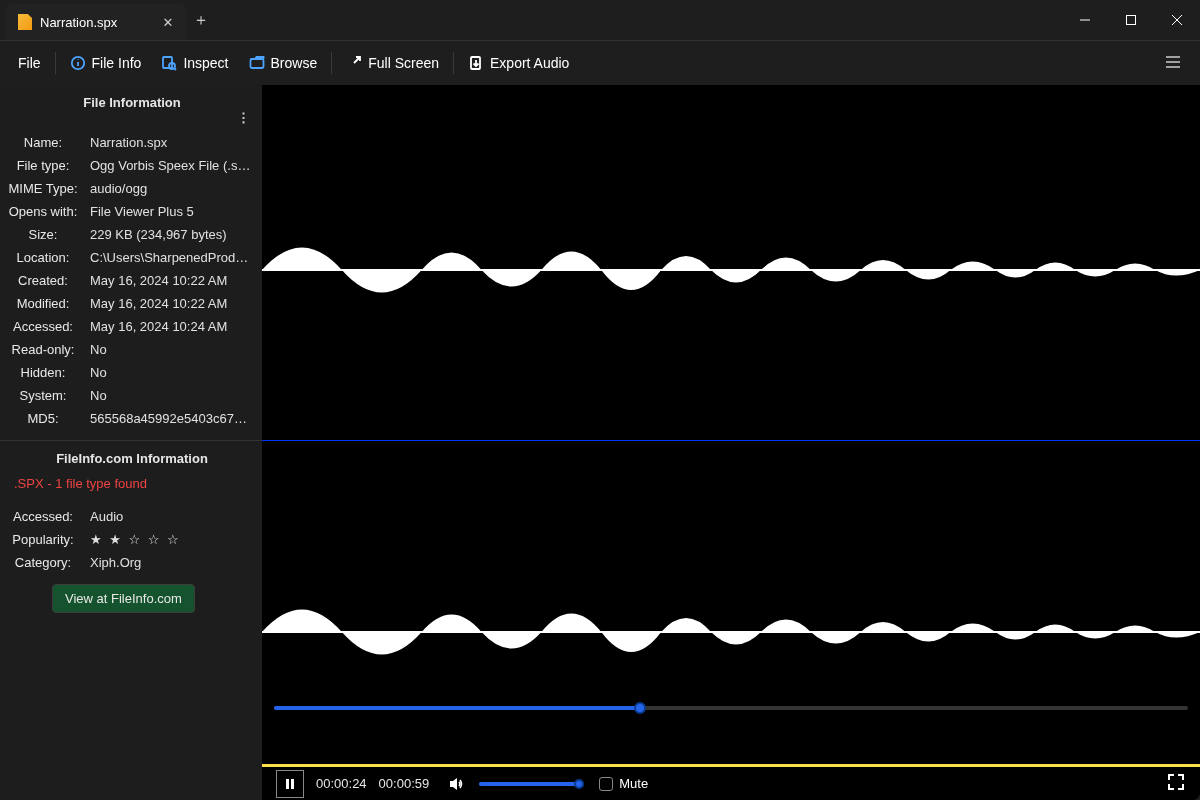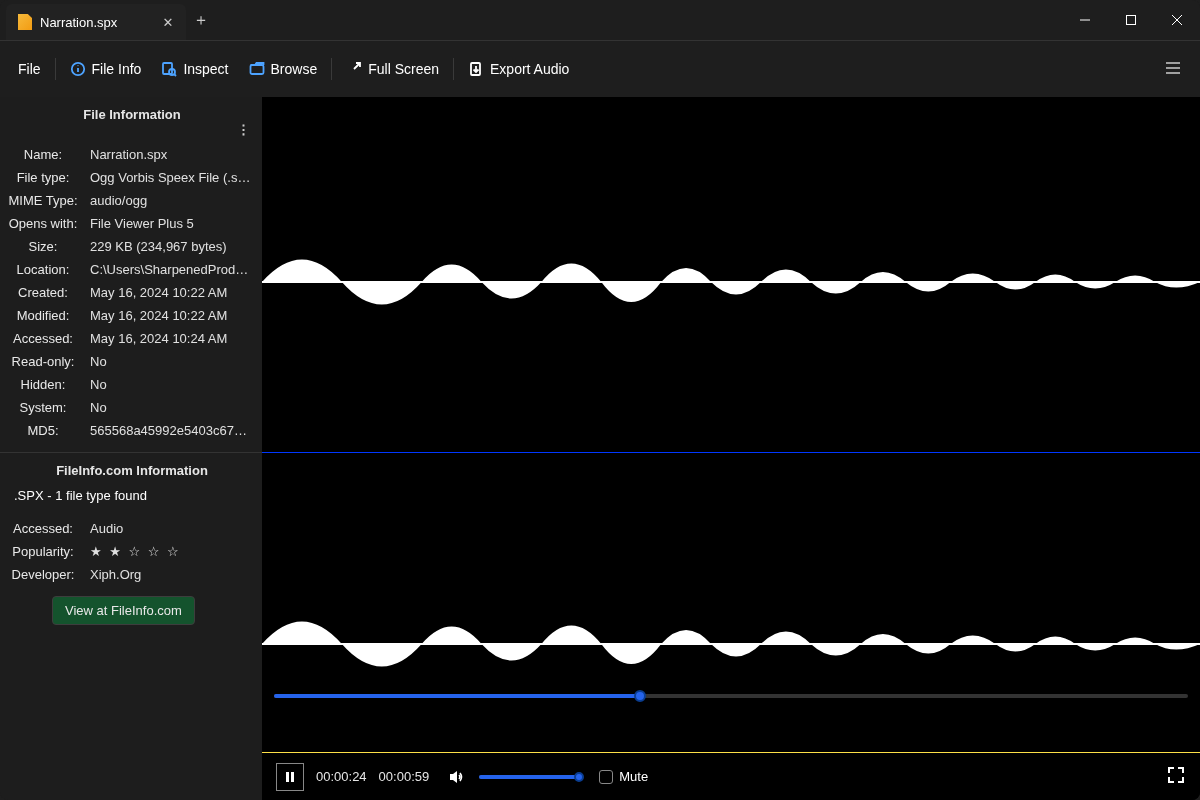--- a/index.html
+++ b/index.html
@@ -11,59 +11,59 @@
   .tab { display: flex; align-items: center; background: #222; padding: 0 10px 0 12px; min-width: 180px; border-top-left-radius: 6px; border-top-right-radius: 6px; margin-top: 4px; margin-left: 6px; gap: 8px; }
   .tab .doc-icon { width: 14px; height: 16px; background: linear-gradient(135deg,#f6b93b 0%, #f39c12 100%); clip-path: polygon(0 0, 70% 0, 100% 25%, 100% 100%, 0 100%); }
   .tab-title { flex: 1; font-size: 13px; }
   .tab-close { width: 16px; height: 16px; display:flex; align-items:center; justify-content:center; font-size: 13px; color:#ccc; cursor:pointer; margin-left: 6px;}
   .newtab { width: 30px; display:flex; align-items:center; justify-content:center; color:#ccc; font-size: 16px; cursor:pointer; }
   .winctrls { margin-left: auto; display:flex; }
   .winctrl { width: 46px; display:flex; align-items:center; justify-content:center; color:#fff; cursor:pointer; }
   .winctrl svg { width:12px; height:12px; stroke:#fff; stroke-width:1; fill:none; }
 
   
-  .toolbar { height: 57px; background: #1e1e1e; display:flex; align-items:center; padding: 0 8px; gap: 0; border-top: 1px solid #333; }
+  .toolbar { height: 45px; background: #1e1e1e; display:flex; align-items:center; padding: 0 8px; gap: 0; border-top: 1px solid #333; }
   .tbtn { display:flex; align-items:center; gap:6px; padding: 6px 10px; color:#fff; font-size: 14px; cursor:pointer; border-radius:2px; }
   .tsep { width:1px; height:22px; background:#3a3a3a; margin: 0 4px; }
   .tbtn .ticon { width:16px; height:16px; display:flex; align-items:center; justify-content:center; }
   .tbtn .ticon svg { width:16px; height:16px; stroke:#4da3ff; stroke-width:1.8; fill:none; }
   .tbtn.fullscreen .ticon svg, .tbtn.export .ticon svg { stroke:#fff; }
   .hamburger { margin-left:auto; cursor:pointer; padding:6px 10px; }
   .hamburger svg { width:18px; height:18px; stroke:#ccc; stroke-width:1.6; }
 
   
   .body { flex:1; display:flex; min-height:0; }
   .sidebar { width: 262px; background:#1d1d1d; overflow:hidden; display:flex; flex-direction:column; font-size:13px; color:#e6e6e6; }
   .panel { border-bottom: 1px solid #333; padding-bottom: 10px; }
   .panel-header { display:flex; align-items:center; padding:10px 12px 6px 14px; font-weight:600;flex-direction:column; }
   .panel-header .more { margin-left:auto; cursor:pointer; color:#ccc; }
   .kv { display:flex; padding: 2px 10px 2px 0; line-height: 19px; }
   .kv .k { width: 90px; text-align:center; color:#e8e8e8; padding-right: 4px; white-space:nowrap;}
   .kv .v { flex:1; color:#e0e0e0; white-space:nowrap; overflow:hidden; text-overflow:ellipsis;}
-  .subnote { padding: 4px 14px; color:#ffffff; }
+  .subnote { padding: 4px 14px; color:#ef4444; }
   .stars { letter-spacing: 2px; }
   .link-btn { margin: 10px 0 0 52px; display:inline-block; background:#14532d; border:1px solid #3d3d3d; padding:6px 12px; border-radius:4px; color:#e8e8e8; cursor:pointer; font-size:13px; }
 
   
   .main { flex:1; background:#000; position:relative; display:flex; flex-direction:column; min-width:0; }
   .waveform-area { flex:1; position:relative; overflow:hidden; }
   .midline { position:absolute; left:0; right:0; height:1px; background:#0037ff; top:355px; }
 
   .wave { position:absolute; left:0; width:100%; height:110px; }
   .wave.first { top:130px; }
   .wave.second { top:492px; }
   .wave svg { width:100%; height:100%; }
   .wave svg .midl { stroke:#fff; stroke-width:2; }
   .wave svg .fillw { fill:#fff; }
 
   .playhead-bar { position:absolute; left:12px; right:12px; bottom:54px; height:4px; background:#333; border-radius:2px; }
   .playhead-fill { position:absolute; left:0; top:0; bottom:0; background:#2563eb; border-radius:2px; }
   .playhead-knob { position:absolute; top:-4px; width:12px; height:12px; background:#2563eb; border-radius:50%; border:2px solid #0a3d91; }
 
-  .controls { height:48px; background:#000; border-top:1px solid #fde047; display:flex; align-items:center; padding: 0 14px; gap:12px; }
+  .controls { height:36px; background:#000; border-top:3px solid #fde047; display:flex; align-items:center; padding: 0 14px; gap:12px; }
   .playbtn { width:28px; height:28px; border:1px solid #888; display:flex; align-items:center; justify-content:center; cursor:pointer; }
   .playbtn svg { width:12px; height:12px; fill:#fff; }
   .time { font-size:13px; color:#e6e6e6; }
   .spk { width:20px; height:20px; display:flex; align-items:center; justify-content:center; cursor:pointer; margin-left:6px;}
   .spk svg { width:18px; height:18px; stroke:#fff; stroke-width:1.6; fill:#fff; }
   .vol { width:100px; height:4px; background:#333; border-radius:2px; position:relative; cursor:pointer;}
   .vol-fill { position:absolute; left:0; top:0; bottom:0; width:100%; background:#2563eb; border-radius:2px;}
   .vol-knob { position:absolute; top:-3px; width:10px; height:10px; border-radius:50%; background:#2563eb; border:2px solid #0a3d91; }
   .mute { display:flex; align-items:center; gap:6px; margin-left:8px; cursor:pointer;}
   .mute .box { width:14px; height:14px; border:1px solid #888; border-radius:3px; }
@@ -236,21 +236,21 @@
         <div id="fileinfo-rows">
             <div class="kv">
               <div class="k">Accessed:</div>
               <div class="v">Audio</div>
             </div>
             <div class="kv">
               <div class="k">Popularity:</div>
               <div class="v stars">★ ★ ☆ ☆ ☆</div>
             </div>
             <div class="kv">
-              <div class="k">Developer:</div>
+              <div class="k">Category:</div>
               <div class="v">Xiph.Org</div>
             </div>
           </div>
         <div class="link-btn">View at FileInfo.com</div>
       </div>
     </div>
 
     <div class="main">
       <div class="waveform-area">
         <div class="wave first">

